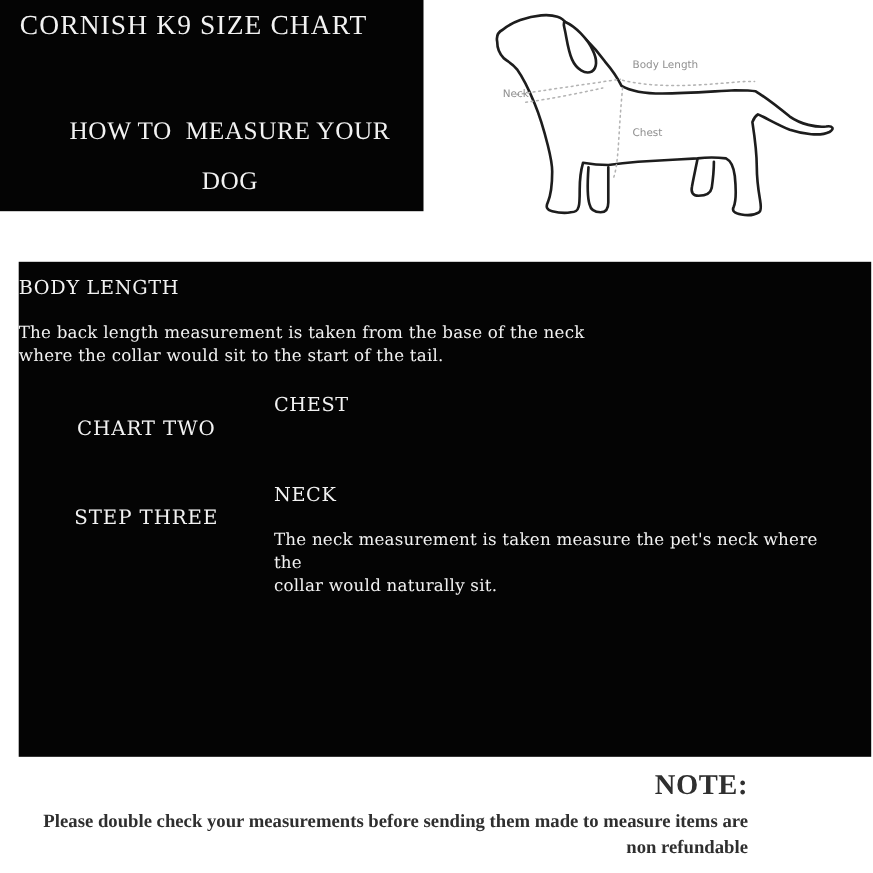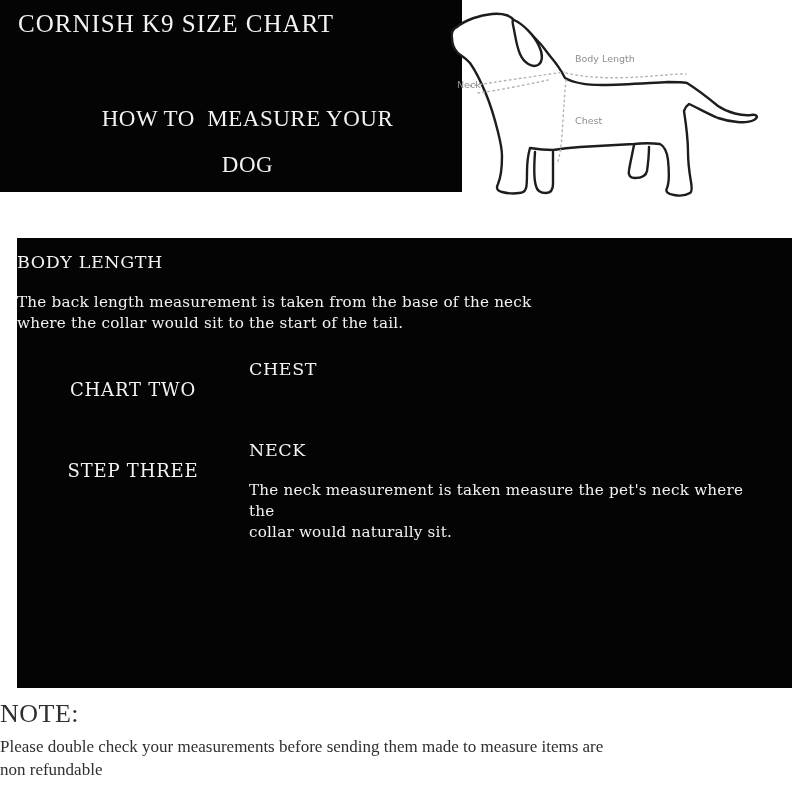--- a/index.html
+++ b/index.html
@@ -3,21 +3,21 @@
 <meta charset="utf-8">
 <style>
   html,body{margin:0;padding:0;background:#ffffff;}
   .canvas{
     position:relative;width:794px;height:794px;background:#ffffff;
     font-family:"DejaVu Serif", serif;overflow:hidden;
     outline:1px solid #e3e3e3;
   }
   
   .panel-top{
-    position:absolute;left:0;top:0;width:462px;height:192px;
+    position:absolute;left:0;top:0;width:385px;height:192px;
     background:var(--panel-bg,#040404);color:var(--panel-text,#f2f2f2);
     box-sizing:border-box;
   }
   .brand-title{
     font-family:"Liberation Serif", serif;
     font-size:25px;letter-spacing:1px;
     padding:10px 6px 0 18px;white-space:nowrap;
   }
   .brand-subtitle{
     font-family:"Liberation Serif", serif;
@@ -58,22 +58,22 @@
     margin-top:20px;font-size:15.2px;line-height:21px;
     white-space:pre-line;letter-spacing:0.2px;
   }
   .measure-note{
     margin-top:56px;text-align:center;
     font-family:"Liberation Serif", serif;
     font-size:17.5px;color:var(--panel-text,#f2f2f2);
   }
   
   .footer{
-    position:absolute;left:0;top:699px;width:680px;text-align:left;
-    font-family:"Liberation Serif", serif;color:var(--footer-text,#2f2f2f);
+    position:absolute;left:0;top:699px;width:680px;text-align:right;
+    font-family:"Liberation Serif", serif;color:var(--footer-text,#2f2f2f);font-weight:bold;
   }
   .note-label{font-size:26px;letter-spacing:0.5px;}
   .note-text{margin-top:6px;font-size:17px;line-height:23px;white-space:pre-line;}
 </style>
 </head>
 <body>
 
 <div class="canvas">
 
   <div class="panel-top">

